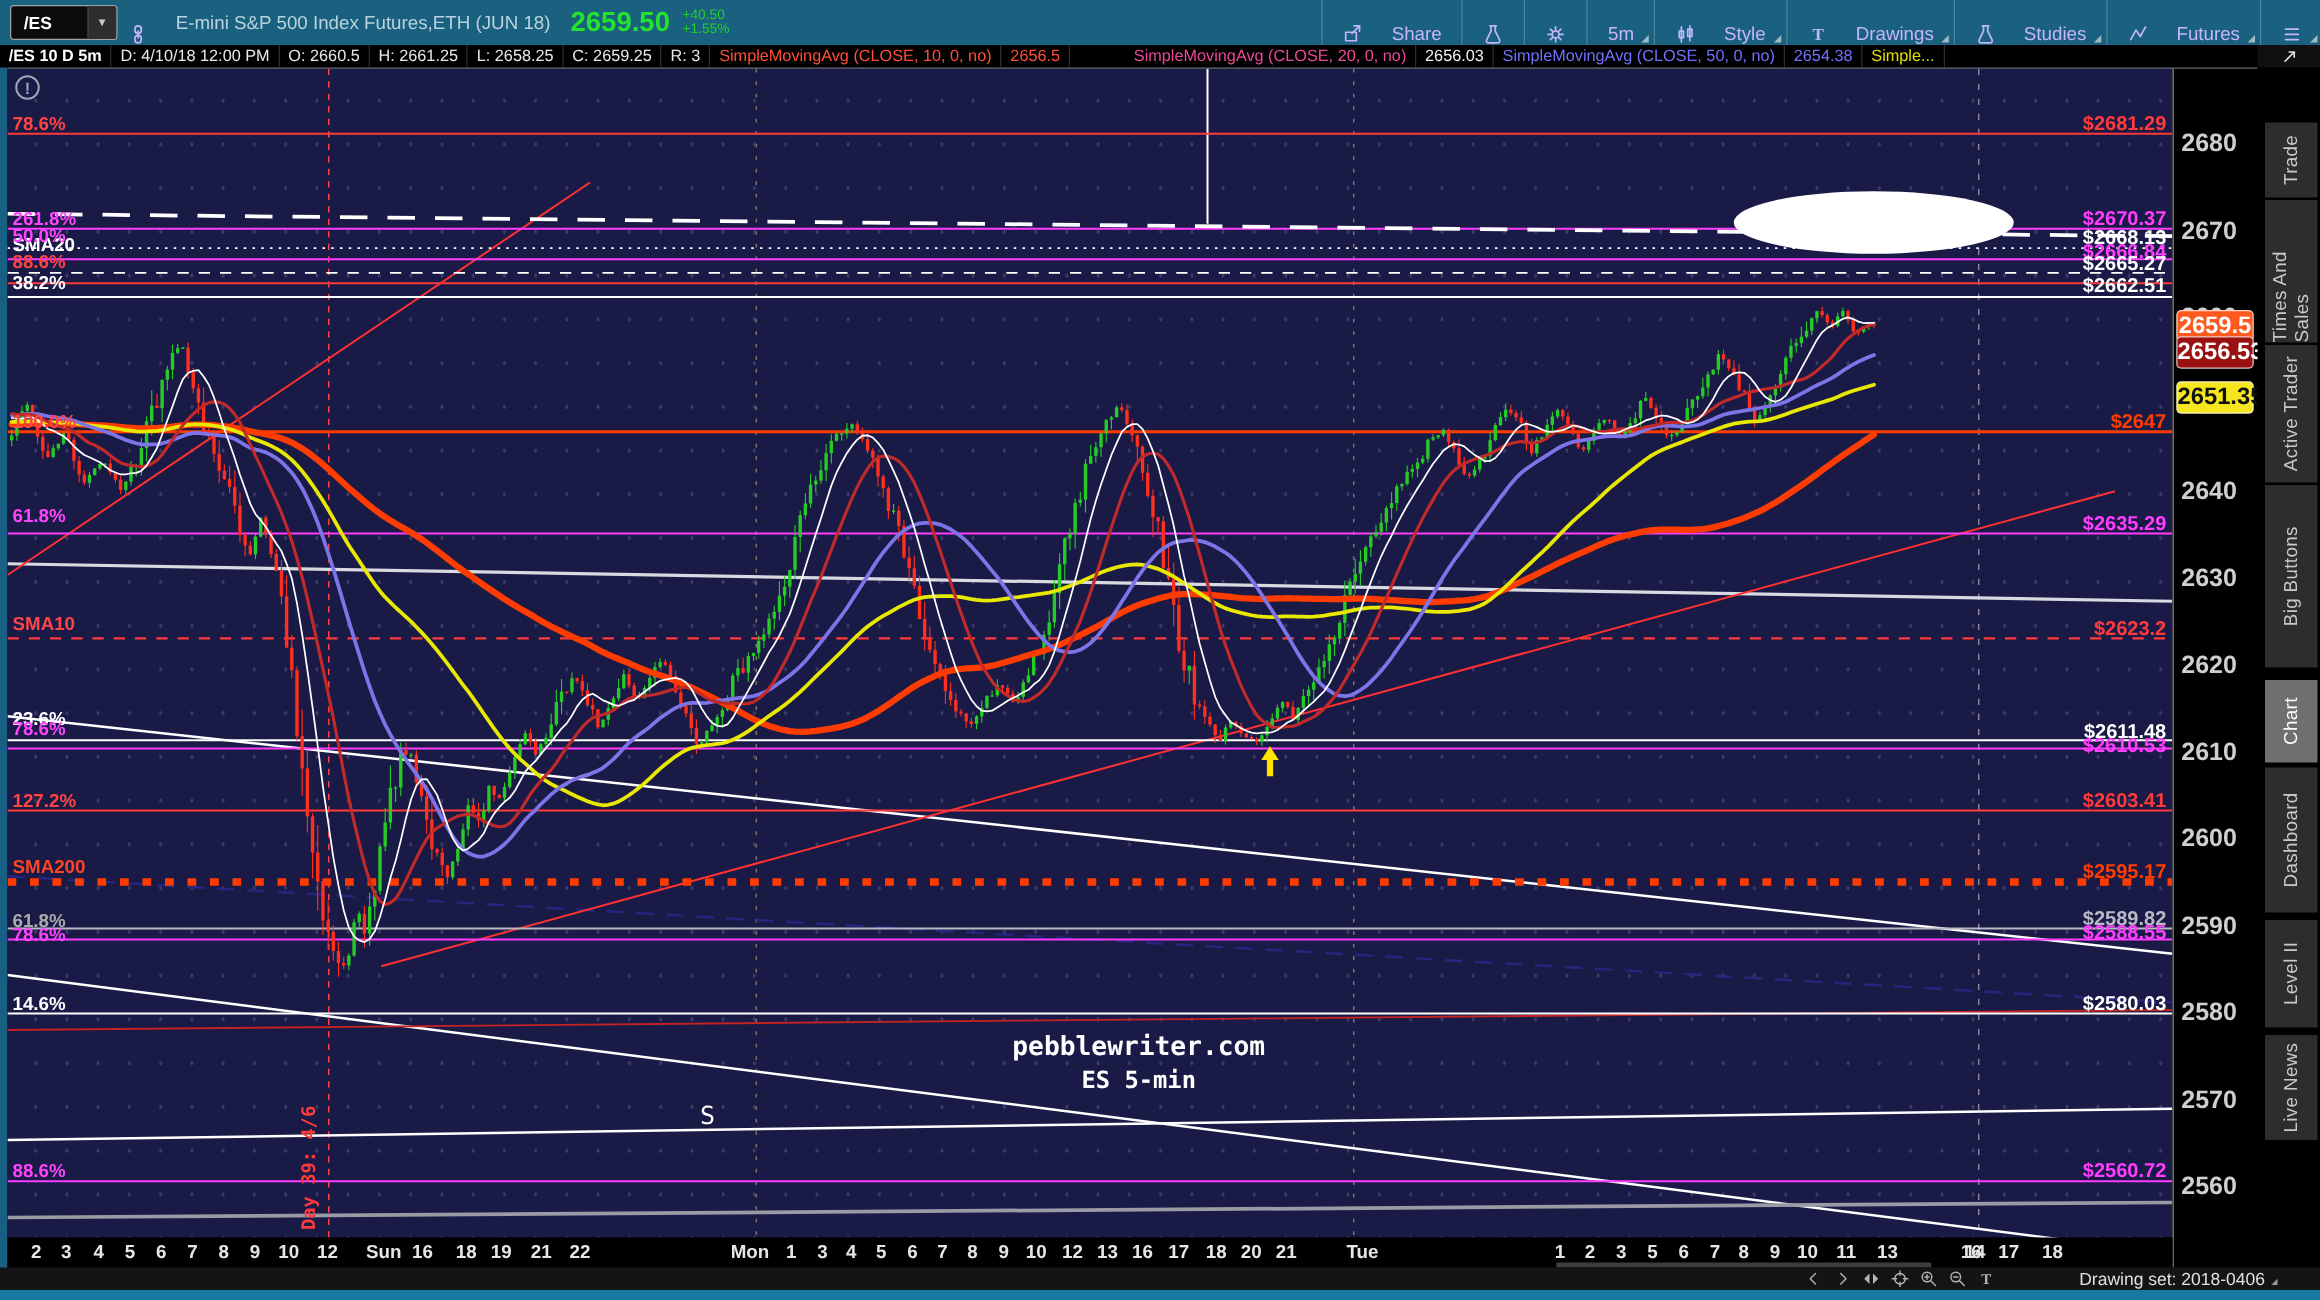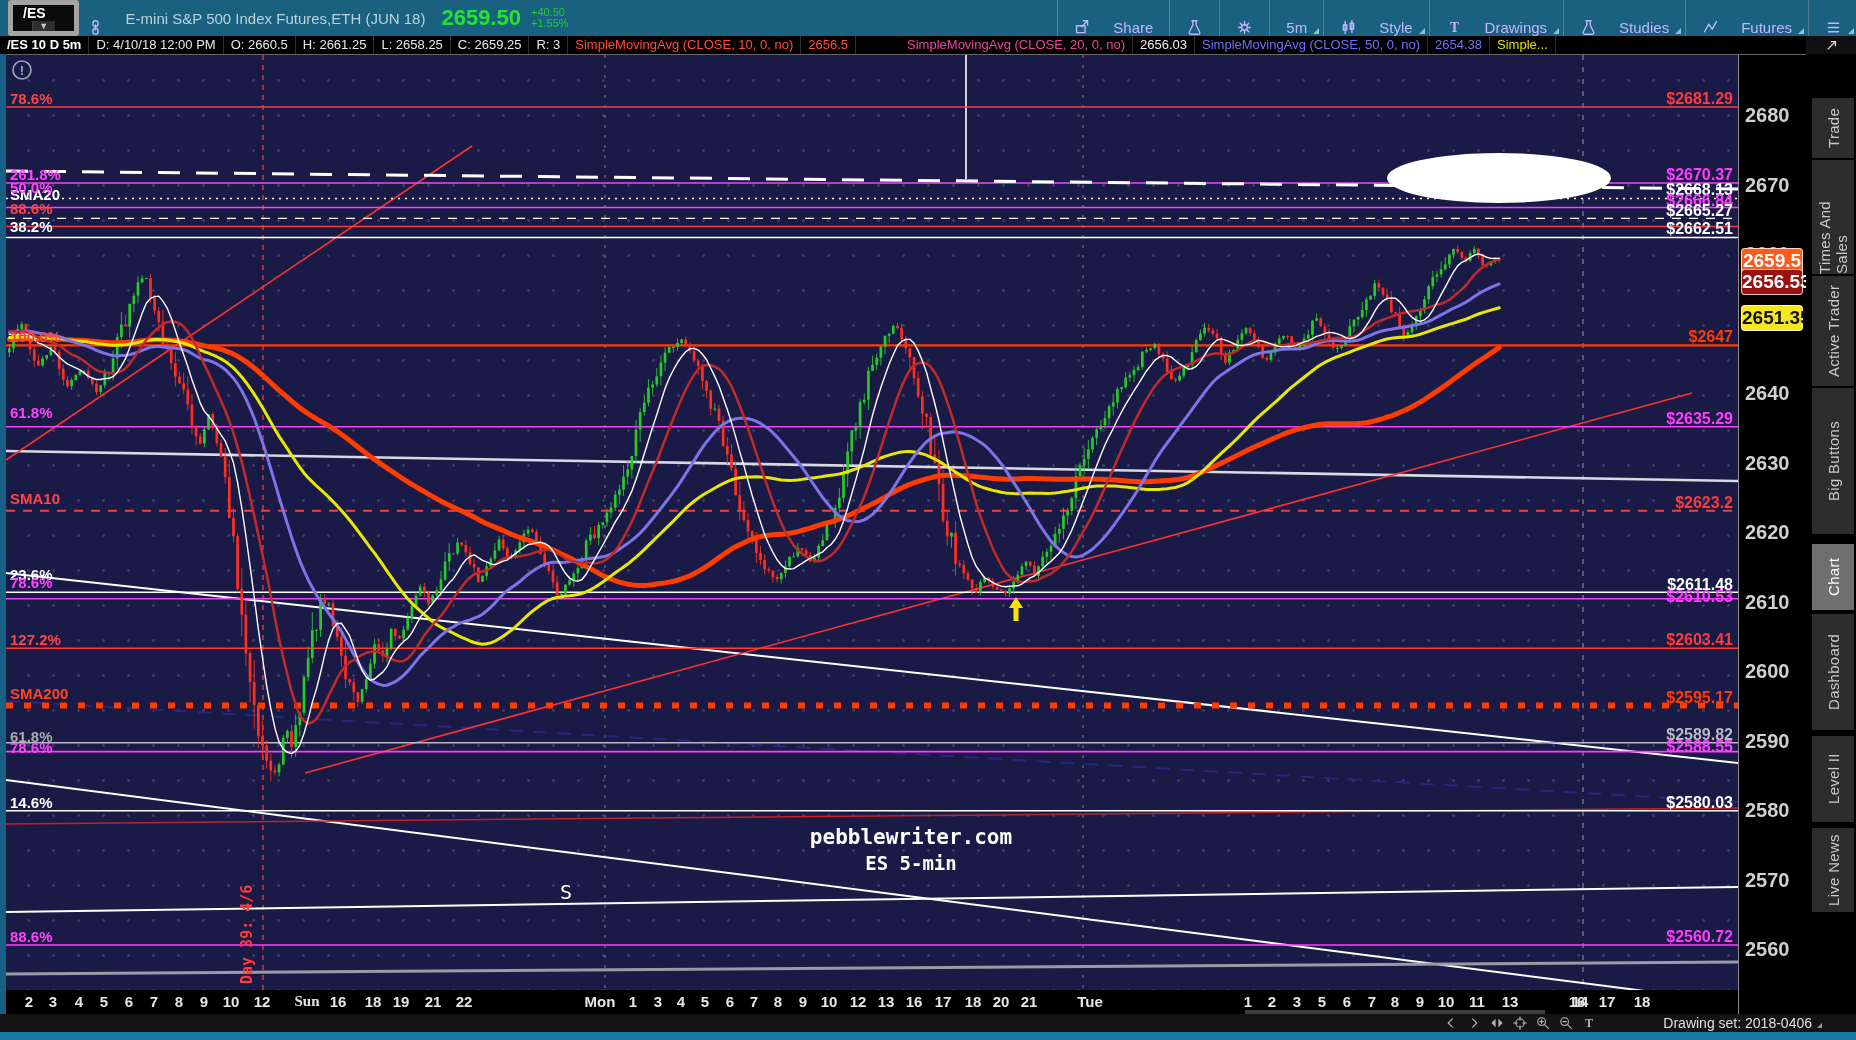--- a/index.html
+++ b/index.html
@@ -3,21 +3,21 @@
 <meta charset="utf-8">
 <style>
   html,body{margin:0;padding:0;background:#000;width:1856px;height:1040px;overflow:hidden;
     font-family:"Liberation Sans",sans-serif;-webkit-font-smoothing:antialiased;}
   #stage{position:relative;width:1856px;height:1040px;background:#000;}
 
   
   #toolbar{position:absolute;left:0;top:0;width:1856px;height:36px;background:#19617f;
     display:flex;align-items:center;color:#dfe9ee;}
   #symbol-box{display:flex;align-items:center;margin-left:8px;height:26px;background:#0b0b0b;
-    border:5px solid #a3a3a3;border-radius:3px;overflow:hidden;flex-direction:column;}
+    border:1px solid #a3a3a3;border-radius:3px;overflow:hidden;}
   #symbol-text{padding:0 28px 0 10px;font-size:14px;font-weight:bold;color:#fff;}
   #symbol-caret{width:22px;height:26px;background:#2e2e2e;border-left:1px solid #444;color:#ccc;
     font-size:9px;display:flex;align-items:center;justify-content:center;}
   .tb-sep{width:1px;height:36px;background:rgba(255,255,255,.22);margin:0 2px;}
   #instrument-title{margin-left:14px;font-size:15px;color:#b9d2de;white-space:nowrap;}
   #last-price{margin-left:16px;font-size:22px;font-weight:bold;color:#23e32f;}
   #change-stack{margin-left:10px;font-size:11px;line-height:11px;color:#23cc2f;display:flex;flex-direction:column;justify-content:center;}
   #tb-right{margin-left:auto;display:flex;align-items:center;height:36px;}
   .tb-btn{position:relative;display:flex;align-items:flex-end;gap:22px;padding:0 14px;height:36px;
     font-size:15px;color:#c4b5fd;cursor:pointer;white-space:nowrap;}
@@ -1038,21 +1038,21 @@
       <div class="xtick" style="left: 23px;">2</div>
       <div class="xtick" style="left: 47px;">3</div>
       <div class="xtick" style="left: 73px;">4</div>
       <div class="xtick" style="left: 98px;">5</div>
       <div class="xtick" style="left: 123px;">6</div>
       <div class="xtick" style="left: 148px;">7</div>
       <div class="xtick" style="left: 173px;">8</div>
       <div class="xtick" style="left: 198px;">9</div>
       <div class="xtick" style="left: 225px;">10</div>
       <div class="xtick" style="left: 256px;">12</div>
-      <div class="xtick" style="left: 301px; font-family: Liberation Serif, serif;">Sun</div>
+      <div class="xtick" style="left: 301px;">Sun</div>
       <div class="xtick" style="left: 332px;">16</div>
       <div class="xtick" style="left: 367px;">18</div>
       <div class="xtick" style="left: 395px;">19</div>
       <div class="xtick" style="left: 427px;">21</div>
       <div class="xtick" style="left: 458px;">22</div>
       <div class="xtick" style="left: 594px;">Mon</div>
       <div class="xtick" style="left: 627px;">1</div>
       <div class="xtick" style="left: 652px;">3</div>
       <div class="xtick" style="left: 675px;">4</div>
       <div class="xtick" style="left: 699px;">5</div>

